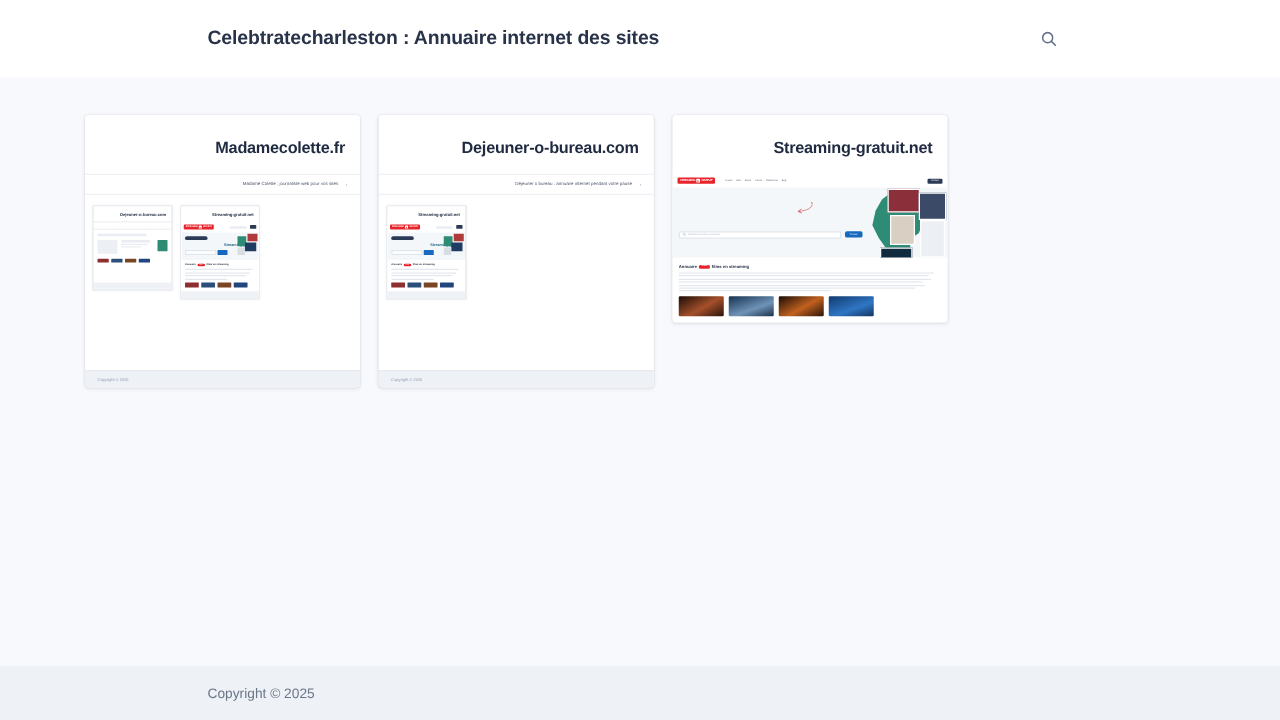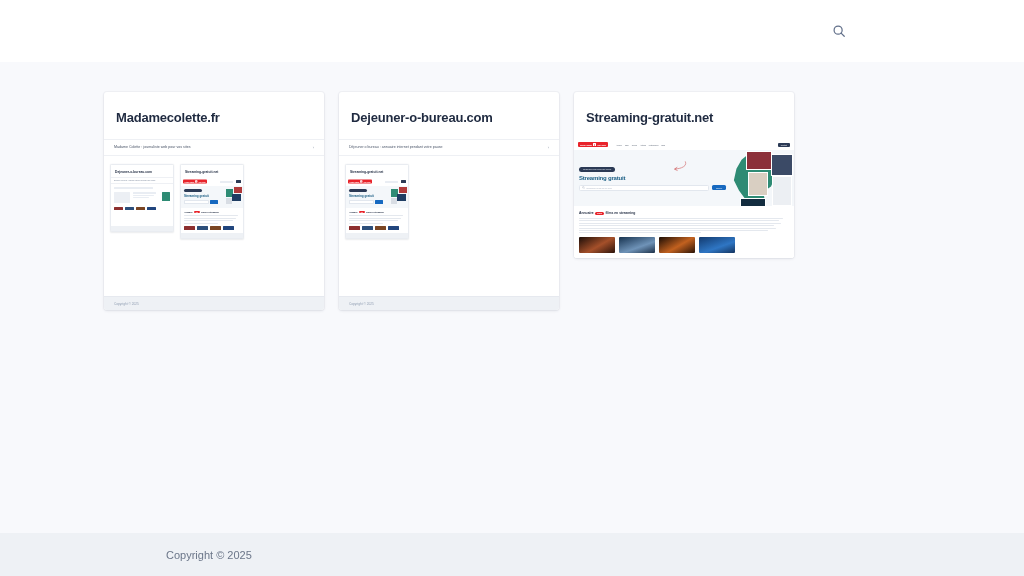--- a/index.html
+++ b/index.html
@@ -33,22 +33,23 @@
     display: flex; align-items: center; justify-content: center;
     background: none; border: none; cursor: pointer;
     margin-right: 8px;
   }
   .search-btn svg { display: block; }
 
   
   .site-body {
     flex: 1 1 auto;
     background: #f8f9fc;
-    padding: 30px 166px 0 104px;
-    overflow: hidden;
+    padding: 30px 166px 0 68px;
+    overflow: hidden;
+    text-align: right;
   }
   .card-grid {
     display: flex;
     gap: 15px;
     align-items: flex-start;
   }
 
   
   .card {
     width: 220px;
@@ -183,20 +184,21 @@
 
   
   .sk { background:#e9edf3; border-radius:0.5px; }
 </style>
 </head>
 <body>
 
 <div class="page">
 
   <div class="site-header">
+    <div class="site-title">Celebtratecharleston : Annuaire internet des sites</div>
     <div class="header-spacer"></div>
     <button class="search-btn">
       <span>
         <svg width="14" height="14" viewBox="0 0 16 16" fill="none" stroke="#62708a" stroke-width="1.4">
           <circle cx="7" cy="7" r="4.6"></circle>
           <line x1="10.4" y1="10.4" x2="14" y2="14" stroke-linecap="round"></line>
         </svg>
       </span>
     </button>
   </div>

